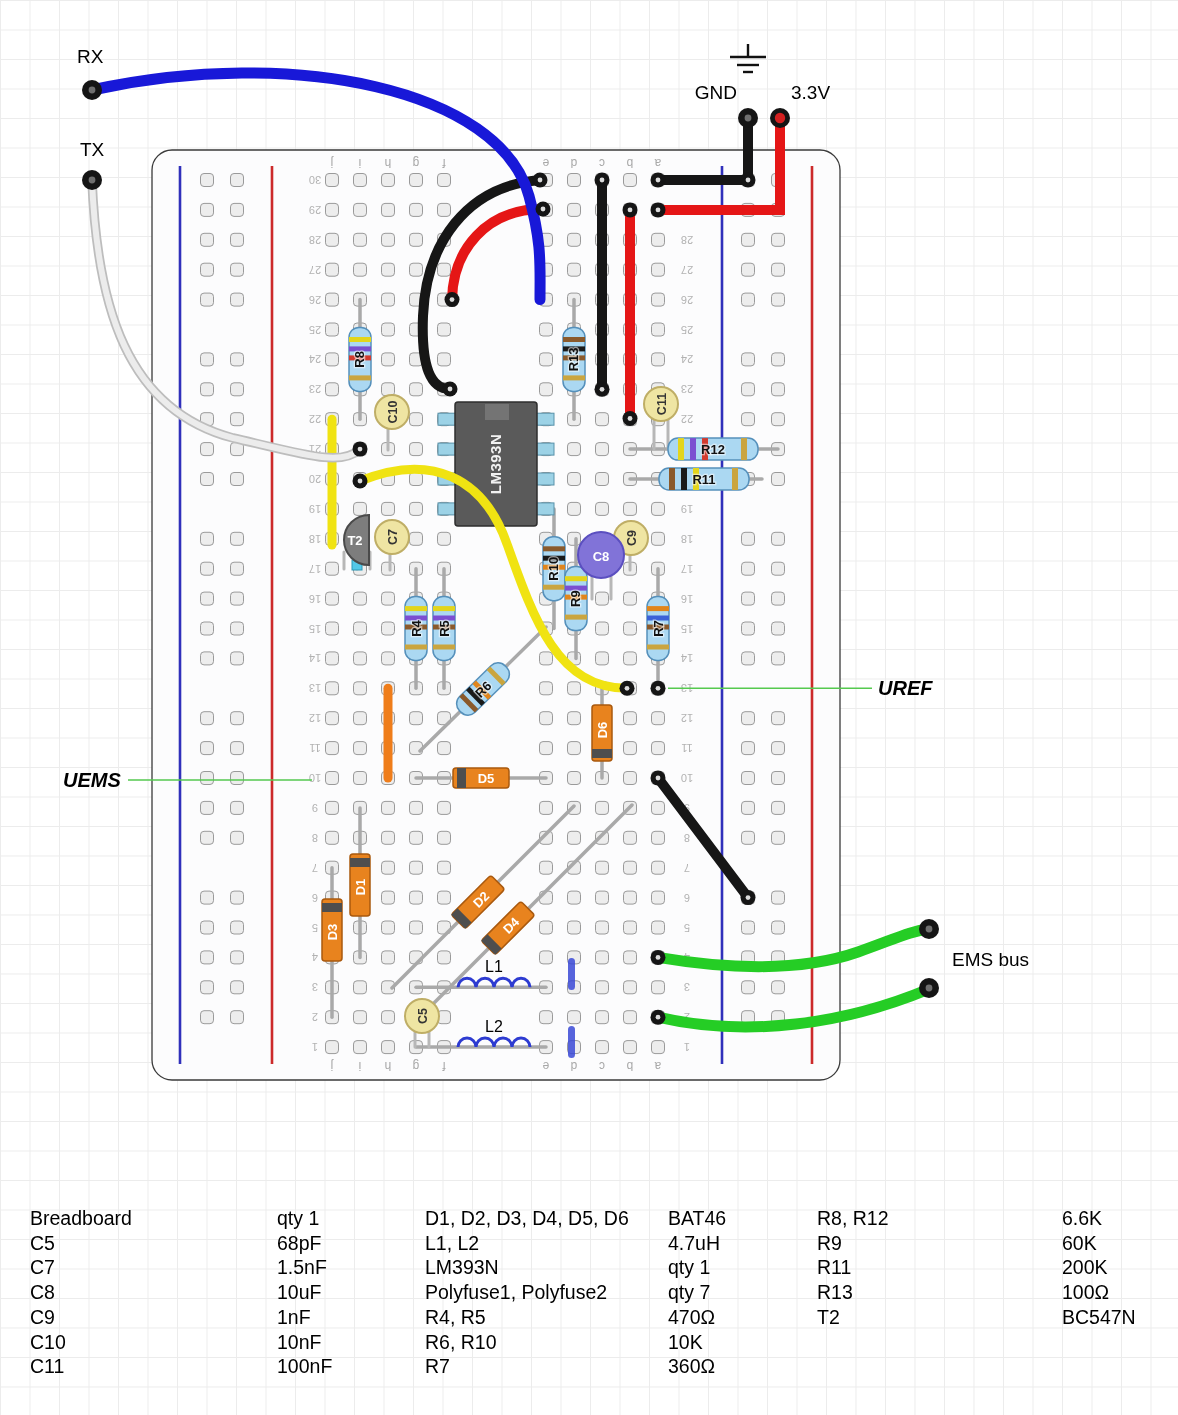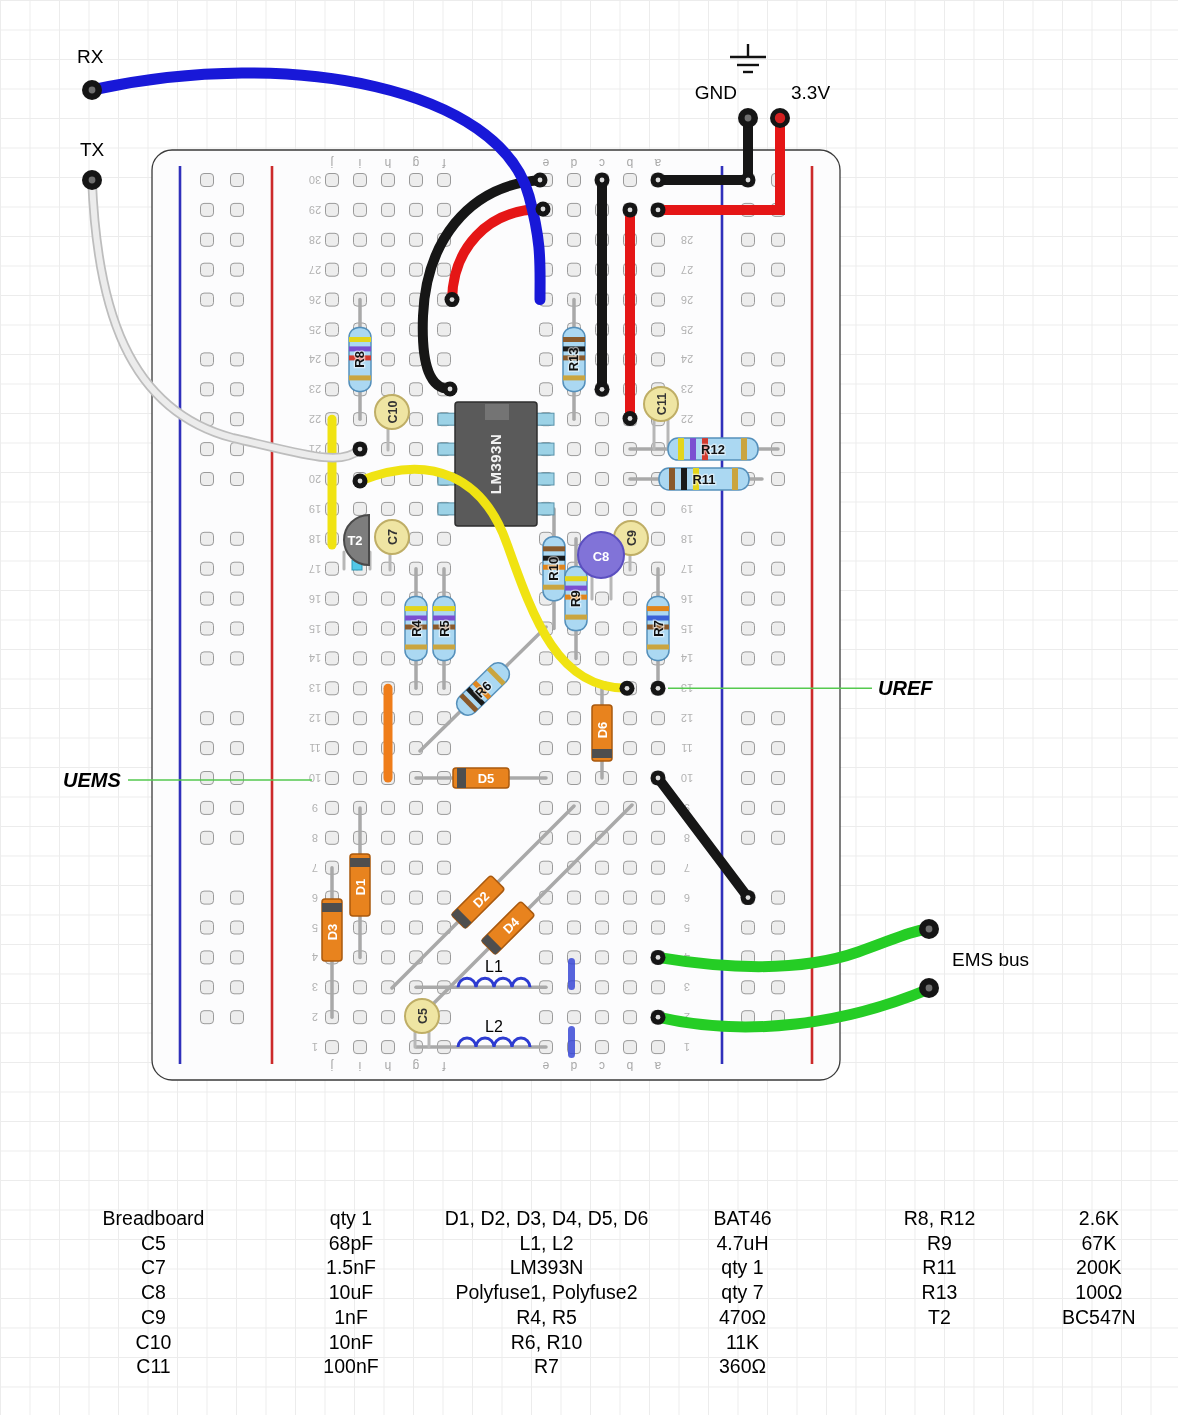--- a/index.html
+++ b/index.html
@@ -39,21 +39,21 @@
   .polyfuse{fill:#3a49d6;opacity:.85;}
   .gndsym{stroke:#111;stroke-width:2.4;}
   .boardrect{fill:#fcfcfd;stroke:#3a3a3a;stroke-width:1.3;}
   .icpin{fill:#9cd2e6;stroke:#5892aa;stroke-width:1;}
   .cyanpad{fill:#52c8e8;stroke:#2d98b5;stroke-width:1;}
   .parts{
     position:absolute;left:30px;top:1206px;
     display:grid;grid-template-columns:247px 148px 243px 149px 245px auto;
     font-size:19.5px;line-height:24.7px;color:#000;
   }
-  .parts .cell{white-space:nowrap;text-align:center;}
+  .parts .cell{white-space:nowrap;}
 </style>
 </head>
 <body>
 
 <svg width="1178" height="1190" viewBox="0 0 1178 1190">
   <defs>
     <g id="term">
         <circle r="7.5" fill="#151515"></circle>
         <circle r="2.4" fill="#dcdcdc"></circle>
       </g>
@@ -832,27 +832,27 @@
     <text class="callout-label" x="63" y="787">UEMS</text>
   </g>
 </svg>
 
 <div class="parts">
     <div class="cell">Breadboard</div>
     <div class="cell">qty 1</div>
     <div class="cell">D1, D2, D3, D4, D5, D6</div>
     <div class="cell">BAT46</div>
     <div class="cell">R8, R12</div>
-    <div class="cell">2.6K</div>
+    <div class="cell">6.6K</div>
     <div class="cell">C5</div>
     <div class="cell">68pF</div>
     <div class="cell">L1, L2</div>
     <div class="cell">4.7uH</div>
     <div class="cell">R9</div>
-    <div class="cell">67K</div>
+    <div class="cell">60K</div>
     <div class="cell">C7</div>
     <div class="cell">1.5nF</div>
     <div class="cell">LM393N</div>
     <div class="cell">qty 1</div>
     <div class="cell">R11</div>
     <div class="cell">200K</div>
     <div class="cell">C8</div>
     <div class="cell">10uF</div>
     <div class="cell">Polyfuse1, Polyfuse2</div>
     <div class="cell">qty 7</div>
@@ -860,21 +860,21 @@
     <div class="cell">100Ω</div>
     <div class="cell">C9</div>
     <div class="cell">1nF</div>
     <div class="cell">R4, R5</div>
     <div class="cell">470Ω</div>
     <div class="cell">T2</div>
     <div class="cell">BC547N</div>
     <div class="cell">C10</div>
     <div class="cell">10nF</div>
     <div class="cell">R6, R10</div>
-    <div class="cell">11K</div>
+    <div class="cell">10K</div>
     <div class="cell"></div>
     <div class="cell"></div>
     <div class="cell">C11</div>
     <div class="cell">100nF</div>
     <div class="cell">R7</div>
     <div class="cell">360Ω</div>
     <div class="cell"></div>
     <div class="cell"></div>
   </div>
 

